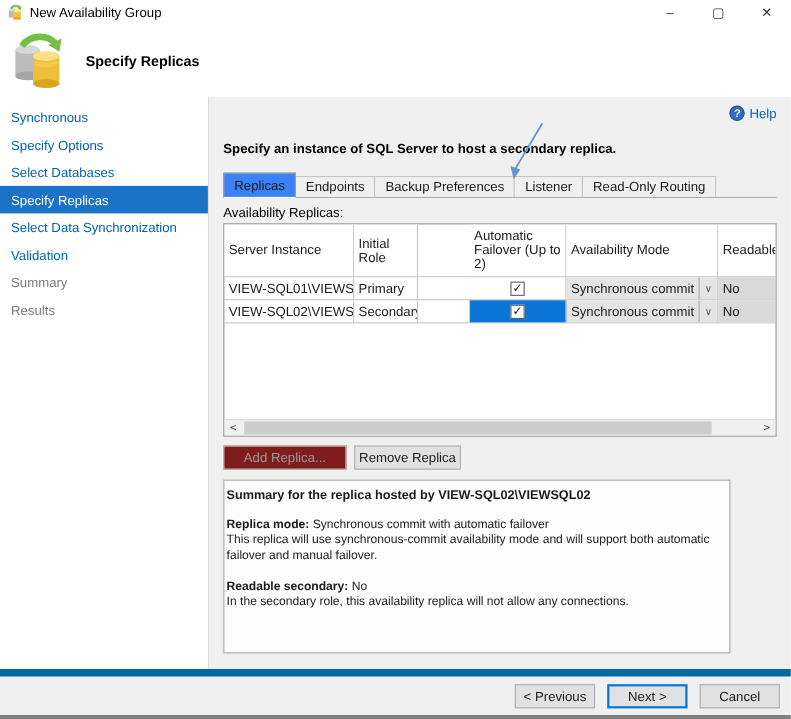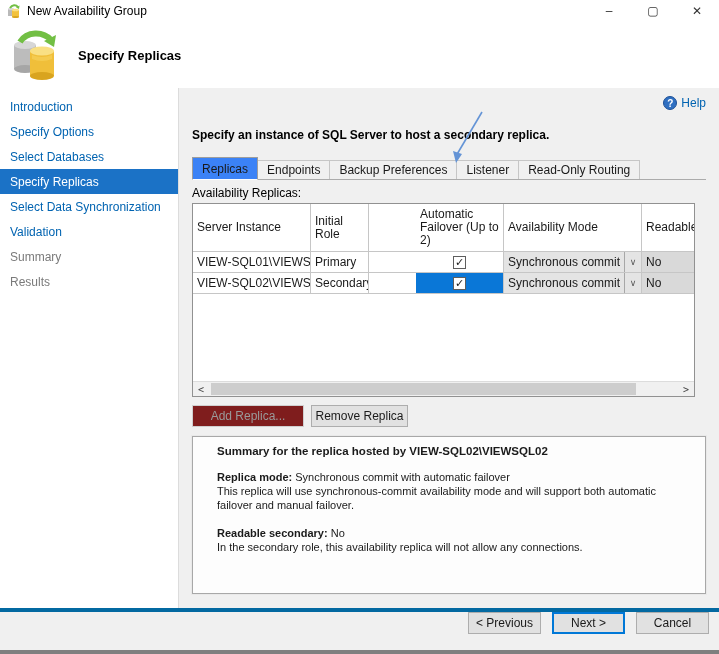--- a/index.html
+++ b/index.html
@@ -72,27 +72,27 @@
   .hs-track { position:relative; flex:1; }
   .hs-thumb { position:absolute; left:2px; top:1px; height:12px; width:425px; background:#cdcdcd; }
 
   
   .replica-btns { margin-top:8px; display:flex; }
   .btn { height:22px; font-size:12px; display:flex; align-items:center; justify-content:center; background:#e1e1e1; border:1px solid #adadad; cursor:default; }
   .btn-add { width:112px; background:#7f1d1d; border:1px solid #cfcfcf; color:#9a9a9a; }
   .btn-remove { width:97px; margin-left:7px; }
 
   
-  .summary { margin-top:9px; width:514px; height:158px; background:#fdfdfd; border:1px solid #a8a8a8; box-shadow:0 0 0 1px #e9e9e9; padding:7px 24px; font-size:11px; line-height:14px; color:#1a1a1a; }
+  .summary { margin-top:9px; width:461px; height:158px; background:#fdfdfd; border:1px solid #a8a8a8; box-shadow:0 0 0 1px #e9e9e9; padding:7px 2px; font-size:11px; line-height:14px; color:#1a1a1a; }
   .summary .s-title { font-weight:bold; font-size:11.5px; margin-bottom:12px; }
   .s-para { margin-bottom:14px; }
   .s-bold { font-weight:bold; }
 
   
-  .footer { height:42px; background:#f0f0f0; border-top:4px solid #0369a1; display:flex; justify-content:flex-end; padding-right:10px; }
+  .footer { height:42px; background:#f0f0f0; border-top:7px solid #0369a1; display:flex; align-items:center; justify-content:flex-end; padding-right:10px; }
   .f-btn { width:73px; height:22px; margin-left:11px; font-size:12px; display:flex; align-items:center; justify-content:center; background:#e1e1e1; border:1px solid #adadad; cursor:default; }
   .f-btn.default { border:2px solid #0078d7; }
   .body-wrap { position:relative; }
   .arrow-svg { position:absolute; left:236px; top:17px; }
 </style>
 </head>
 <body>
 
 <div class="window">
 
@@ -131,21 +131,21 @@
       <ellipse cx="32" cy="22" rx="12" ry="4.5" fill="#f9e084"></ellipse>
       <ellipse cx="32" cy="47" rx="12" ry="4" fill="#d9a41f"></ellipse>
       <path d="M22 26 q10 4 20 0 l0 4 q-10 4 -20 0 Z" fill="#f6d45f" opacity="0.6"></path>
     </svg>
     <span class="header-title">Specify Replicas</span>
   </div>
 
   <div class="body body-wrap">
 
     <div class="sidebar">
-      <div class="nav-item link">Introduction</div>
+      <div class="nav-item link">Synchronous</div>
       <div class="nav-item link">Specify Options</div>
       <div class="nav-item link">Select Databases</div>
       <div class="nav-item selected">Specify Replicas</div>
       <div class="nav-item link">Select Data Synchronization</div>
       <div class="nav-item link">Validation</div>
       <div class="nav-item disabled">Summary</div>
       <div class="nav-item disabled">Results</div>
     </div>
 
     <div class="main">

